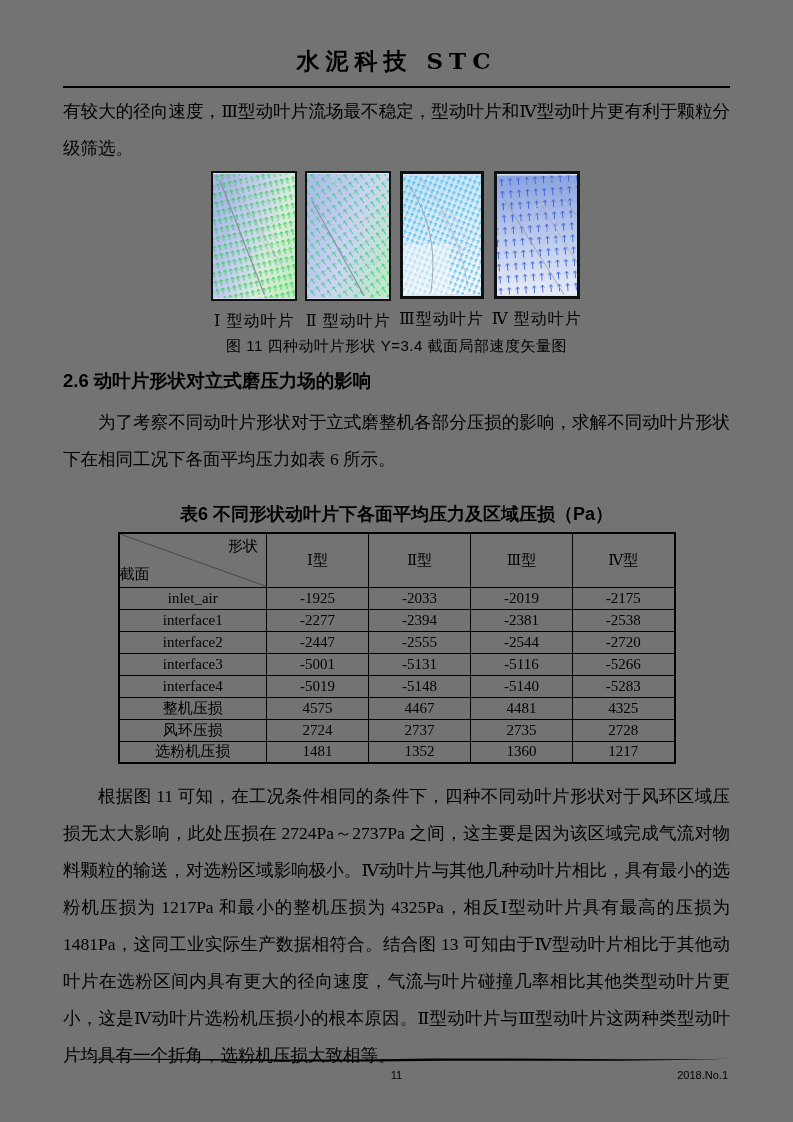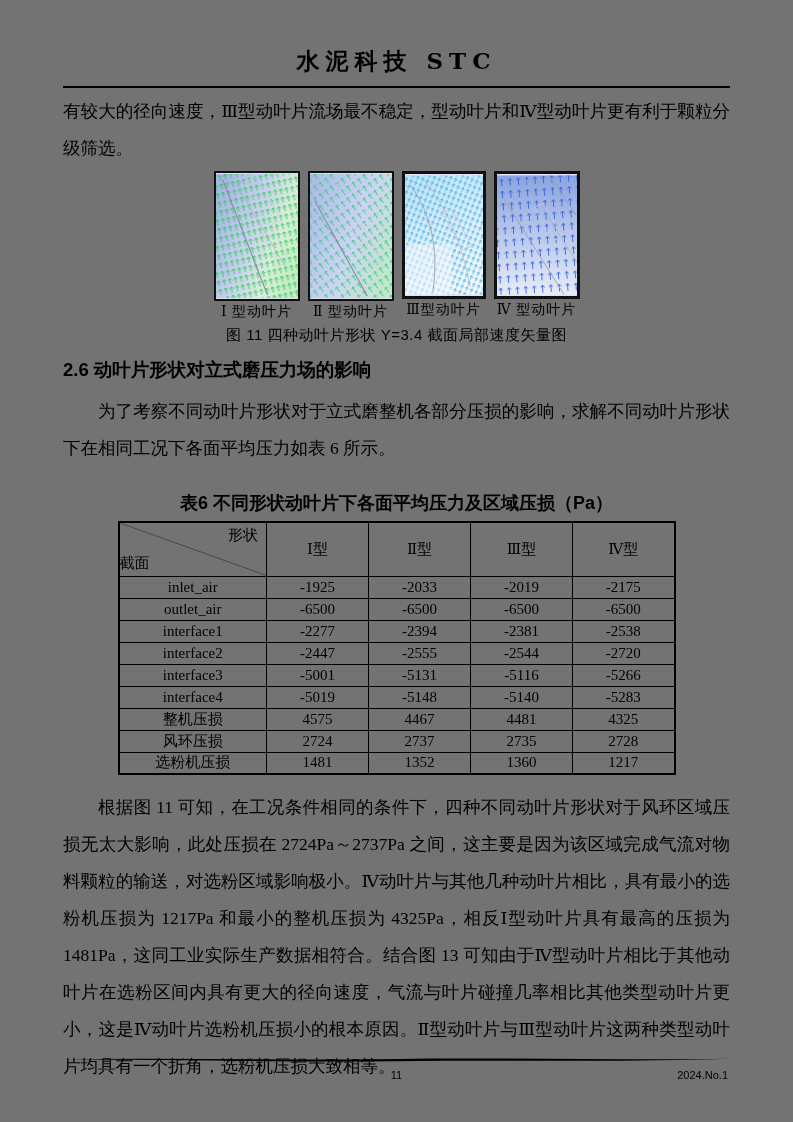--- a/index.html
+++ b/index.html
@@ -28,21 +28,21 @@
   .indent { text-indent:2em; }
 
   
   .figure-block { margin-top:4px; text-align:center; }
   .panel-row { display:flex; justify-content:center; align-items:flex-start; gap:8px; }
   .panel-col { display:flex; flex-direction:column; align-items:center; }
   .panel { display:block; background:#dde3f2; }
   .b2 { border:2px solid #101010; }
   .b3 { border:3px solid #101010; }
   .panel-label {
-    margin-top:2px; font-size:14px; letter-spacing:1px;
+    margin-top:10px; font-size:16px; letter-spacing:1px;
     font-family:"Liberation Serif","DejaVu Serif",serif;
   }
   .fig-caption {
     margin-top:5px; font-size:15px; font-weight:normal;
     font-family:"Liberation Sans","DejaVu Sans",sans-serif;
     letter-spacing:0.5px;
   }
 
   
   .sec-head {
@@ -214,27 +214,20 @@
         <th>Ⅳ型</th>
       </tr>
       <tr>
         <td>inlet_air</td>
         <td>-1925</td>
         <td>-2033</td>
         <td>-2019</td>
         <td>-2175</td>
       </tr>
       <tr>
-        <td>outlet_air</td>
-        <td>-6500</td>
-        <td>-6500</td>
-        <td>-6500</td>
-        <td>-6500</td>
-      </tr>
-      <tr>
         <td>interface1</td>
         <td>-2277</td>
         <td>-2394</td>
         <td>-2381</td>
         <td>-2538</td>
       </tr>
       <tr>
         <td>interface2</td>
         <td>-2447</td>
         <td>-2555</td>
@@ -282,16 +275,16 @@
     <p class="para indent analysis">根据图 11 可知，在工况条件相同的条件下，四种不同动叶片形状对于风环区域压损无太大影响，此处压损在 2724Pa～2737Pa 之间，这主要是因为该区域完成气流对物料颗粒的输送，对选粉区域影响极小。Ⅳ动叶片与其他几种动叶片相比，具有最小的选粉机压损为 1217Pa 和最小的整机压损为 4325Pa，相反Ⅰ型动叶片具有最高的压损为 1481Pa，这同工业实际生产数据相符合。结合图 13 可知由于Ⅳ型动叶片相比于其他动叶片在选粉区间内具有更大的径向速度，气流与叶片碰撞几率相比其他类型动叶片更小，这是Ⅳ动叶片选粉机压损小的根本原因。Ⅱ型动叶片与Ⅲ型动叶片这两种类型动叶片均具有一个折角，选粉机压损大致相等。</p>
 
   </div>
 
   <div class="footer">
     <svg width="667" height="7" viewBox="0 0 667 7">
       <path d="M0,3.4 C110,1.6 225,4.8 333,3.0 C450,1.2 565,4.6 667,2.8 C565,6.4 450,3.6 333,5.2 C225,6.6 110,3.2 0,3.4 Z" fill="#000"></path>
     </svg>
     <div class="footer-text">
       <span class="page-num">11</span>
-      <span class="issue">2024.No.1</span>
+      <span class="issue">2018.No.1</span>
     </div>
   </div>
 </div>
 
 </body></html>

